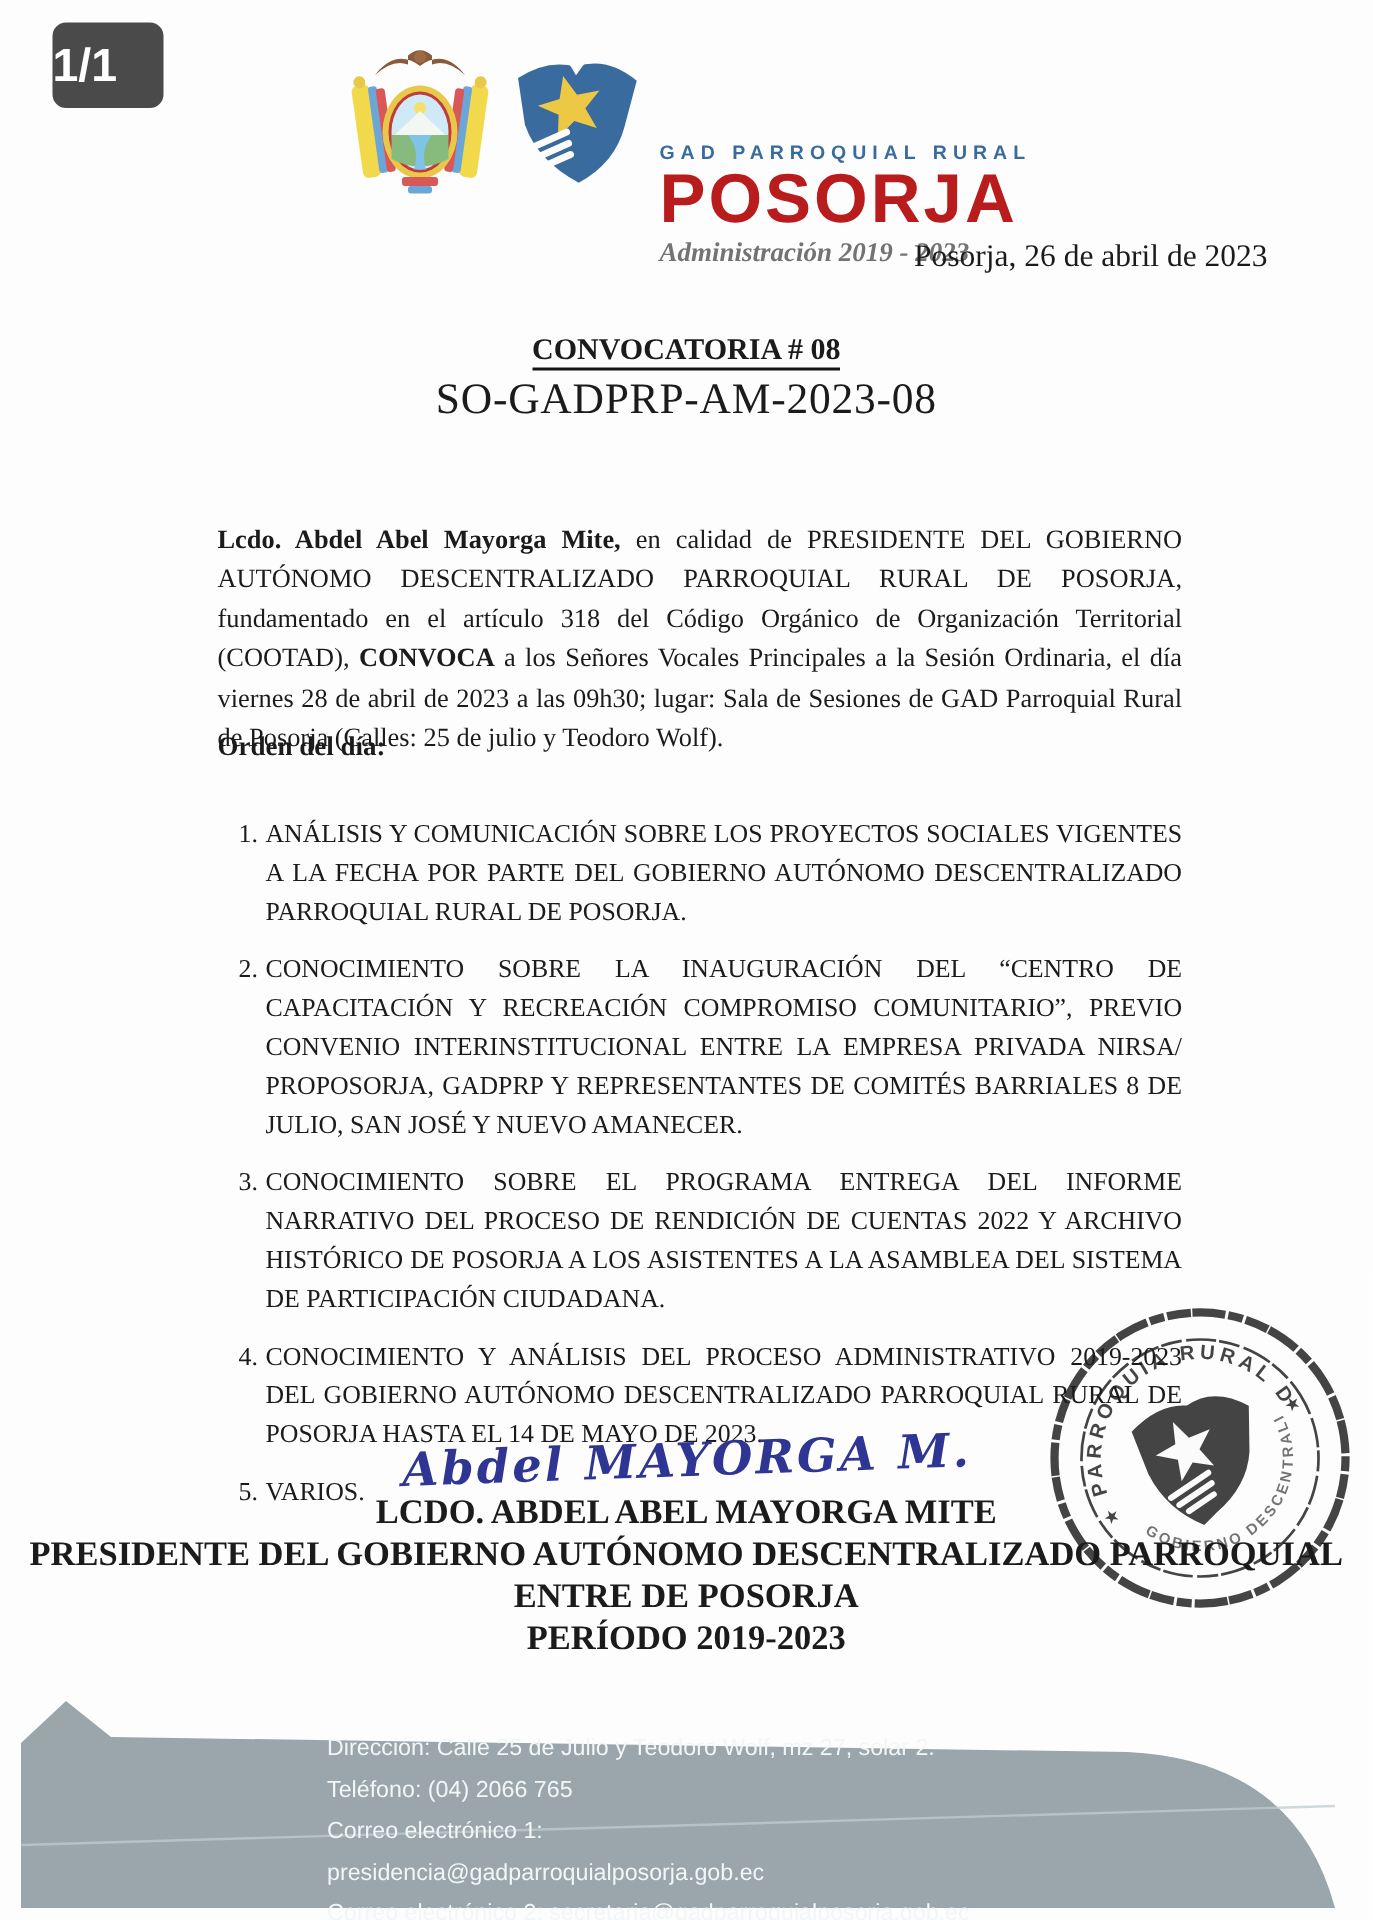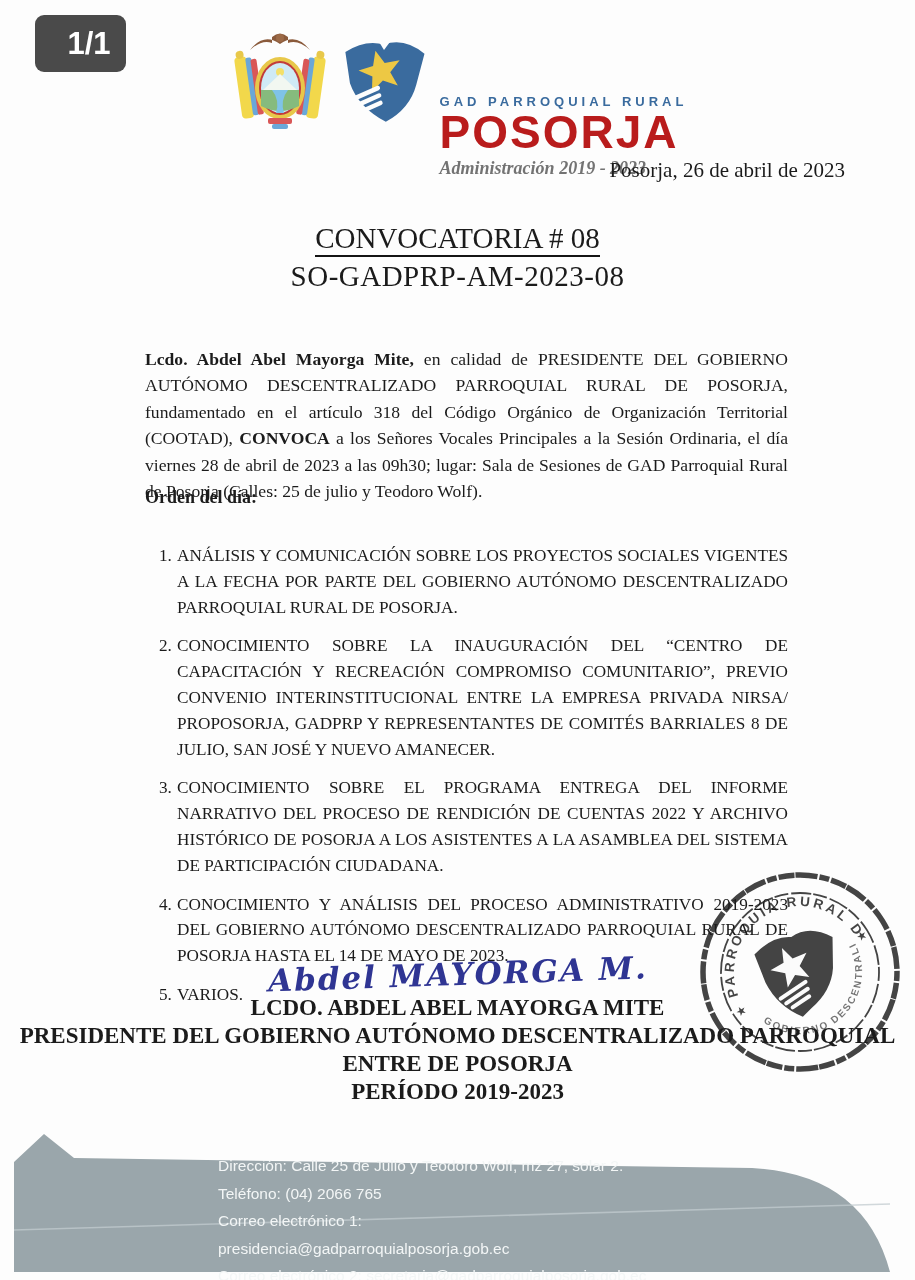--- a/index.html
+++ b/index.html
@@ -3,37 +3,37 @@
 <meta charset="utf-8">
 <style>
   html,body{margin:0;padding:0;background:#ffffff;}
   .page{
     position:relative;width:915px;height:1280px;background:#fdfdfd;
     font-family:"Liberation Serif", serif;color:#1b1b1b;overflow:hidden;margin:0 auto;
   }
   
   .badge{
     position:absolute;top:15px;left:35px;width:74px;height:57px;background:#4a4a4a;
-    border-radius:9px;color:#ffffff;display:flex;align-items:center;justify-content:center;
-    font-family:"Liberation Sans",sans-serif;font-weight:bold;font-size:31px;padding-left:17px;
+    border-radius:9px;color:#ffffff;display:flex;align-items:center;justify-content:flex-start;
+    font-family:"Liberation Sans",sans-serif;font-weight:bold;font-size:31px;
   }
   
   .header{position:absolute;top:26px;left:0;right:0;display:flex;justify-content:center;align-items:flex-start;}
   .coat{width:104px;height:112px;margin-right:6px;}
   .logo-shield{width:92px;height:100px;margin-top:4px;}
   .logo-text{margin-left:10px;padding-top:20px;font-family:"Liberation Sans",sans-serif;}
   .org-type{color:#3a6b9e;font-weight:bold;font-size:13px;letter-spacing:4px;margin-top:48px;}
   .org-name{color:#b91c1c;font-weight:bold;font-size:46px;line-height:1.02;letter-spacing:2px;}
   .org-admin{color:#737373;font-family:"Liberation Serif",serif;font-style:italic;font-weight:bold;font-size:18px;margin-top:2px;}
   
   .dateline{position:absolute;top:158px;right:70px;font-size:21px;}
   
   .titles{position:absolute;top:218px;left:0;right:0;text-align:center;}
   .title1{font-weight:bold;font-size:24px;letter-spacing:.5px;}
-  .title2{font-weight:normal;font-size:29px;margin-top:4px;}
+  .title2{font-weight:bold;font-size:20px;margin-top:4px;}
   .title2 span{border-bottom:2.5px solid #141414;padding-bottom:1px;}
   .title3{font-size:29px;margin-top:5px;letter-spacing:.5px;}
   
   .bodytext{position:absolute;top:346px;left:145px;width:643px;font-size:17.6px;line-height:1.5;text-align:justify;}
   .agenda-head{position:absolute;top:487px;left:145px;font-weight:bold;font-size:18px;}
   
   .agenda{position:absolute;top:543px;left:145px;width:643px;font-size:17.2px;line-height:1.5;}
   .agenda .item{display:flex;margin-bottom:13px;}
   .agenda .num{width:32px;flex:0 0 32px;padding-left:14px;box-sizing:border-box;}
   .agenda .txt{flex:1;text-align:justify;}

